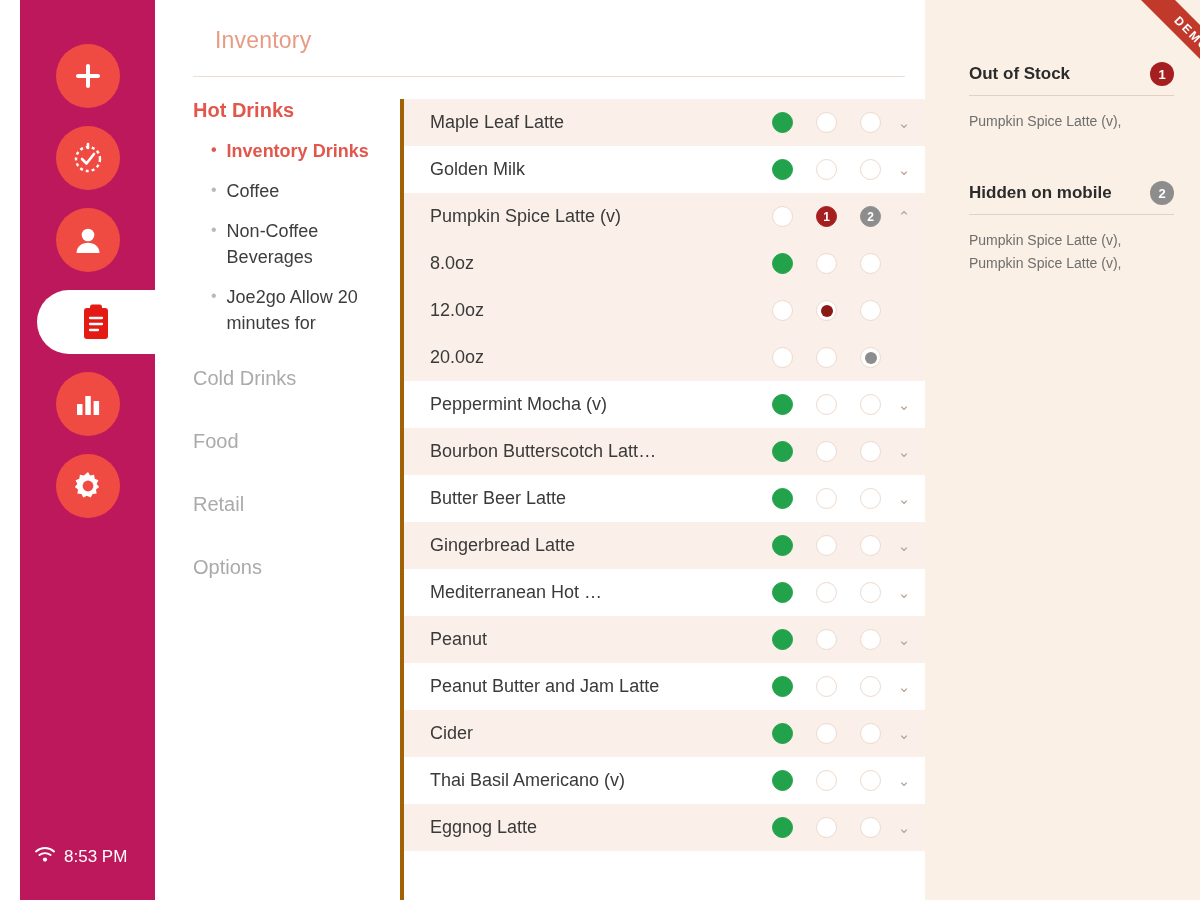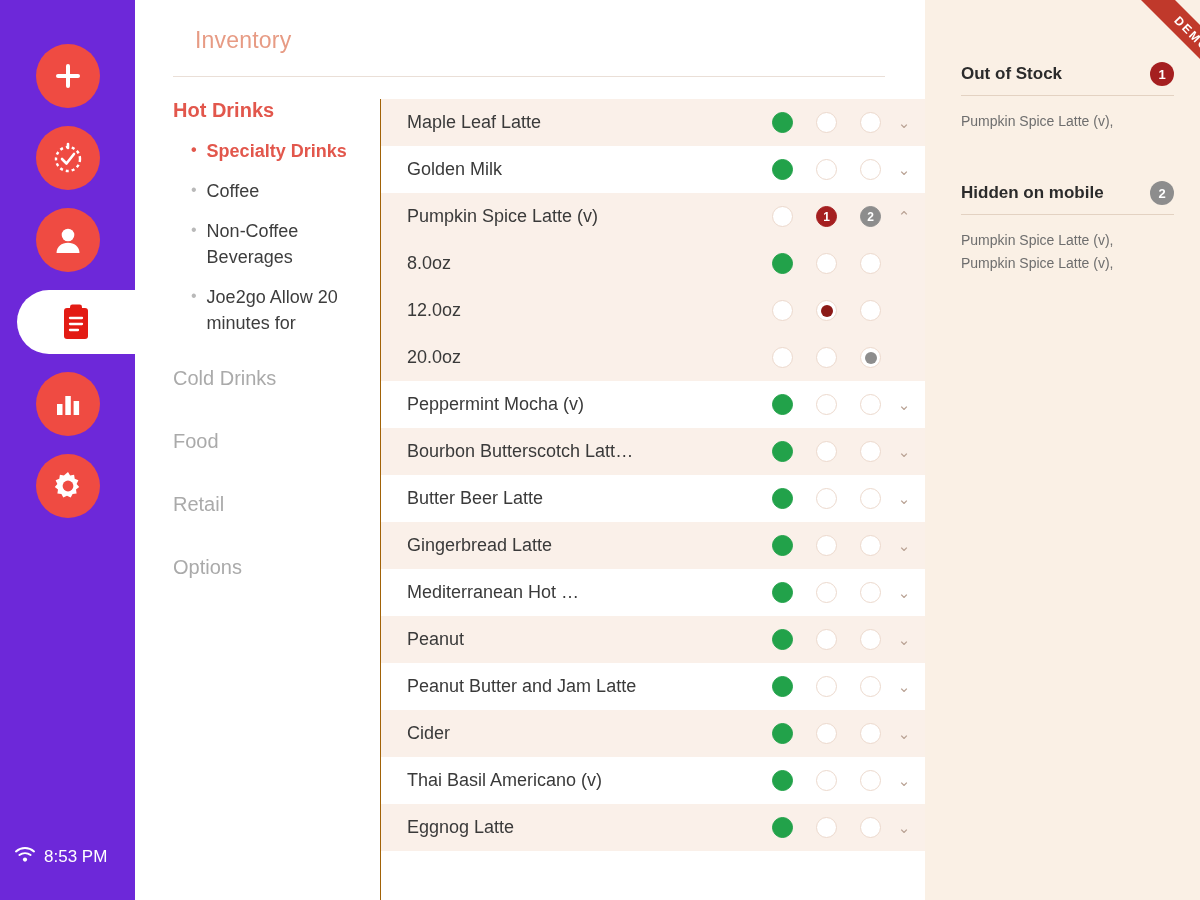--- a/index.html
+++ b/index.html
@@ -12,23 +12,24 @@
   #app {
     position: relative;
     width: 1200px; height: 900px;
     display: flex;
     background: #ffffff;
   }
 
   
   .rail {
     width: 135px;
-    background: #6d28d9;
+    background: #be185d;
     position: relative;
     flex: 0 0 135px;
+    margin-left: 20px;
   }
   .rail-icons {
     padding-top: 44px;
     display: flex;
     flex-direction: column;
     align-items: center;
     gap: 18px;
   }
   .rail-btn {
     width: 64px; height: 64px;
@@ -127,21 +128,21 @@
   }
   .tree-other li {
     font-size: 20px;
     color: #aaaaaa;
     margin-bottom: 40px;
   }
 
   
   .list-wrap {
     flex: 1 1 auto;
-    border-left: 1px solid #a16207;
+    border-left: 4px solid #a16207;
     margin-top: 22px;
     position: relative;
     overflow: hidden;
   }
   .list { width: 100%; }
   .row {
     display: flex;
     align-items: center;
     height: 47px;
     padding-left: 26px;
@@ -205,21 +206,21 @@
   .chev.blank { color: transparent; }
 
   
   .right {
     width: 275px;
     flex: 0 0 275px;
     background: #faf0e5;
     position: relative;
     padding: 62px 26px 0 36px;
   }
-  .right-sec { margin-bottom: 12px; }
+  .right-sec { margin-bottom: 12px; margin-left: 8px; }
   .right-head {
     display: flex;
     align-items: center;
     justify-content: space-between;
     border-bottom: 1px solid #e3d2c2;
     padding-bottom: 9px;
   }
   .right-head .t {
     font-size: 17px;
     color: #2b2b2b;
@@ -362,21 +363,21 @@
     <div class="page-title">Inventory</div>
     <div class="divider"></div>
 
     <div class="cols">
 
       <div class="tree">
         <div class="tree-top">Hot Drinks</div>
         <ul class="tree-sub">
           <li class="sel">
             <span class="bullet">•</span>
-            <span>Specialty Drinks</span>
+            <span>Inventory Drinks</span>
           </li>
           <li>
             <span class="bullet">•</span>
             <span>Coffee</span>
           </li>
           <li>
             <span class="bullet">•</span>
             <span style="max-width:150px;display:inline-block;">Non-Coffee Beverages</span>
           </li>
           <li>

